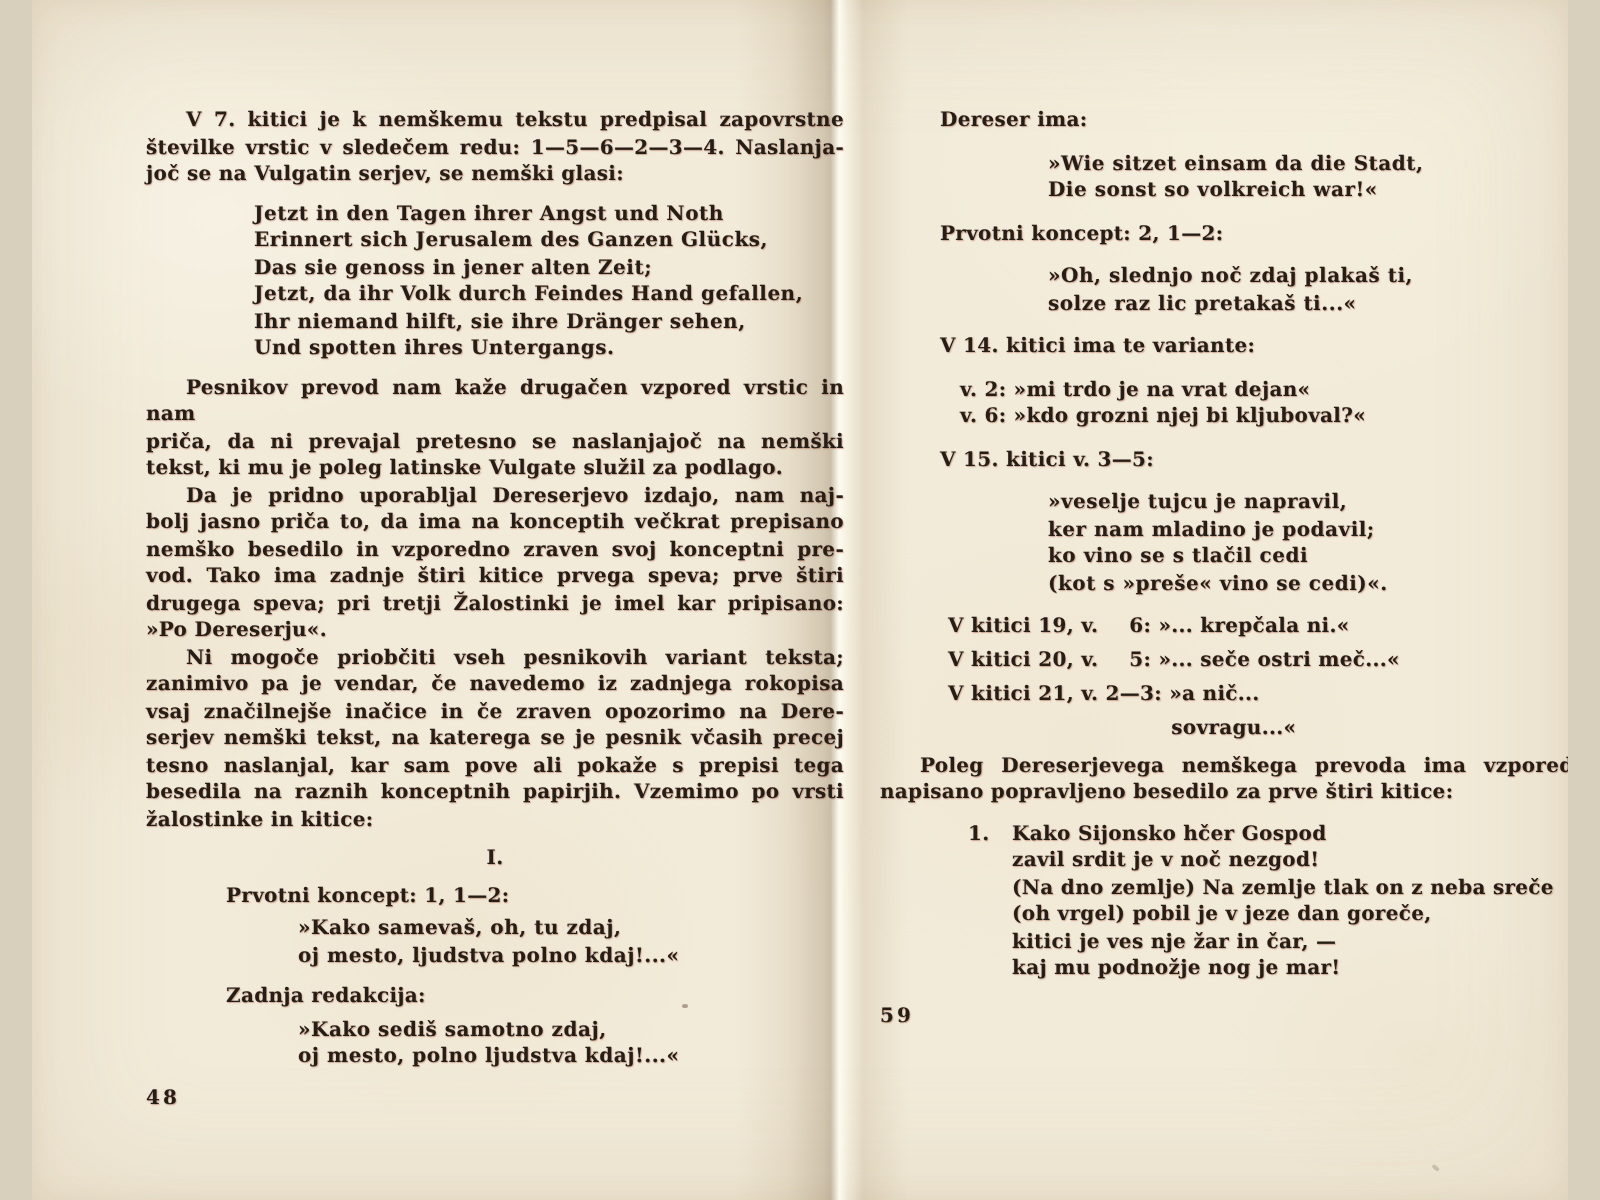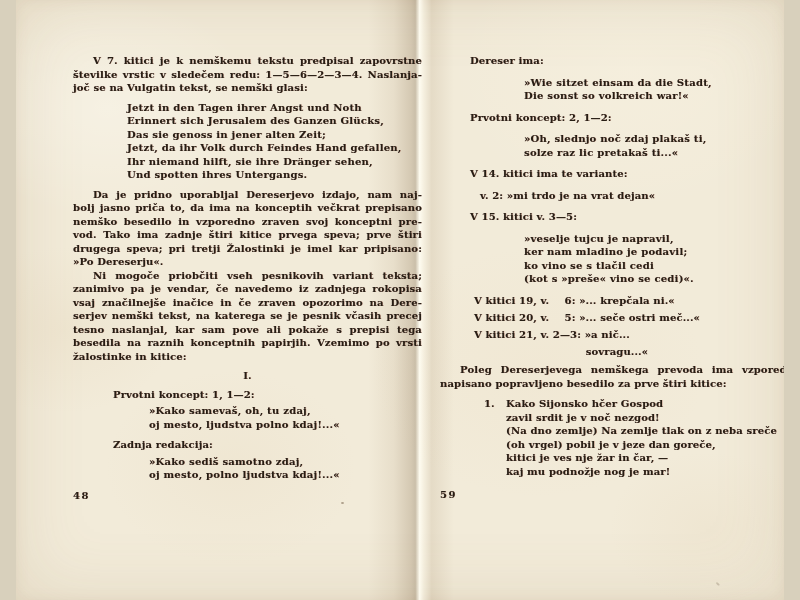--- a/index.html
+++ b/index.html
@@ -89,29 +89,34 @@
 
 <div class="scan">
   <div class="gutter"></div>
   <div class="speck" style="left:325px; top:502px; width:3px; height:2px;"></div>
   <div class="speck" style="left:700px; top:583px; width:4px; height:1.5px; transform:rotate(40deg); opacity:.5;"></div>
 
   <div class="page page-left">
     <div class="block para gap-after">
         <div class="line">V 7. kitici je k nemškemu tekstu predpisal zapovrstne</div>
         <div class="line">številke vrstic v sledečem redu: 1—5—6—2—3—4. Naslanja-</div>
-        <div class="line">joč se na Vulgatin tekst, se nemški glasi:</div>
+        <div class="line">joč se na Vulgatin serjev, se nemški glasi:</div>
       </div>
     <div class="block verse verse-md">
         <div class="line">Jetzt in den Tagen ihrer Angst und Noth</div>
         <div class="line">Erinnert sich Jerusalem des Ganzen Glücks,</div>
         <div class="line">Das sie genoss in jener alten Zeit;</div>
         <div class="line">Jetzt, da ihr Volk durch Feindes Hand gefallen,</div>
         <div class="line">Ihr niemand hilft, sie ihre Dränger sehen,</div>
         <div class="line">Und spotten ihres Untergangs.</div>
+      </div>
+    <div class="block para">
+        <div class="line">Pesnikov prevod nam kaže drugačen vzpored vrstic in nam</div>
+        <div class="line">priča, da ni prevajal pretesno se naslanjajoč na nemški</div>
+        <div class="line">tekst, ki mu je poleg latinske Vulgate služil za podlago.</div>
       </div>
     <div class="block para">
         <div class="line">Da je pridno uporabljal Dereserjevo izdajo, nam naj-</div>
         <div class="line">bolj jasno priča to, da ima na konceptih večkrat prepisano</div>
         <div class="line">nemško besedilo in vzporedno zraven svoj konceptni pre-</div>
         <div class="line">vod. Tako ima zadnje štiri kitice prvega speva; prve štiri</div>
         <div class="line">drugega speva; pri tretji Žalostinki je imel kar pripisano:</div>
         <div class="line">»Po Dereserju«.</div>
       </div>
     <div class="block para gap-after">
@@ -144,20 +149,21 @@
         <div class="line">Die sonst so volkreich war!«</div>
       </div>
     <div class="block label-ind">Prvotni koncept: 2, 1—2:</div>
     <div class="block verse verse-lg">
         <div class="line">»Oh, slednjo noč zdaj plakaš ti,</div>
         <div class="line">solze raz lic pretakaš ti...«</div>
       </div>
     <div class="block label-ind">V 14. kitici ima te variante:</div>
     <div class="block sub">
         <div class="line">v. 2: »mi trdo je na vrat dejan«</div>
+        <div class="line">v. 6: »kdo grozni njej bi kljuboval?«</div>
       </div>
     <div class="block label-ind">V 15. kitici v. 3—5:</div>
     <div class="block verse verse-lg">
         <div class="line">»veselje tujcu je napravil,</div>
         <div class="line">ker nam mladino je podavil;</div>
         <div class="line">ko vino se s tlačil cedi</div>
         <div class="line">(kot s »preše« vino se cedi)«.</div>
       </div>
     <div class="block kitici">
         <div class="line">V kitici 19, v.   6: »... krepčala ni.«</div>

